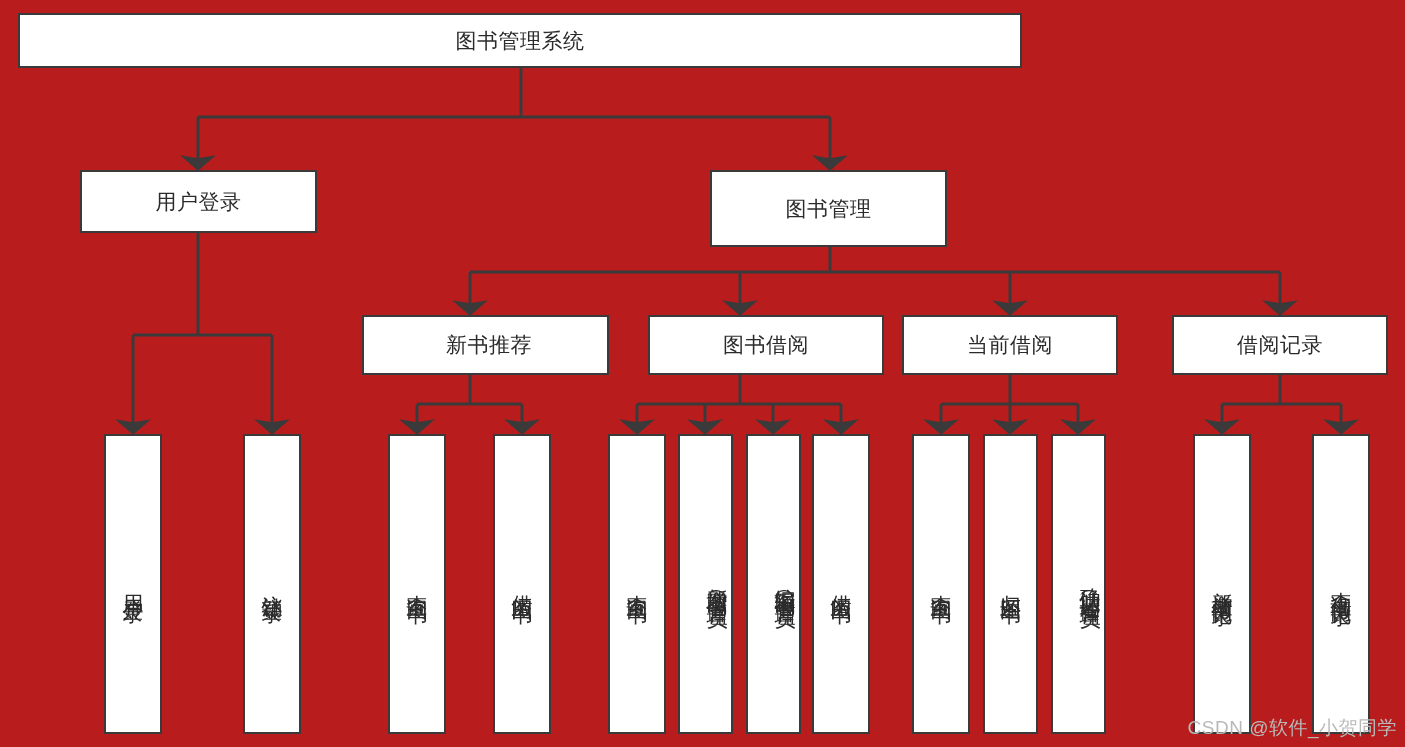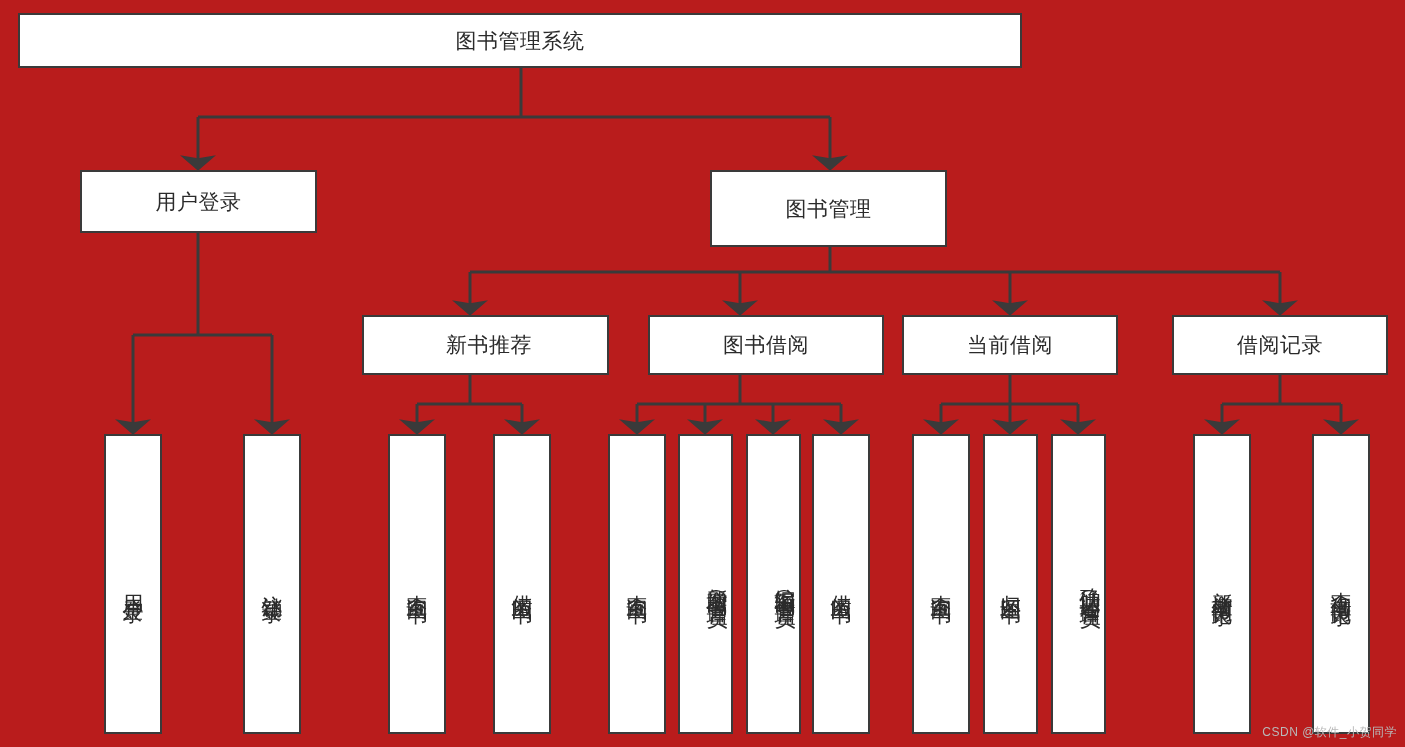--- a/index.html
+++ b/index.html
@@ -56,21 +56,21 @@
     align-items: center;
     justify-content: center;
   }
   .node .label {
     display: block;
   }
   #watermark {
     position: absolute;
     right: 8px;
     bottom: 6px;
-    font-size: 12px;
+    font-size: 19px;
     color: #b9b9b9;
     letter-spacing: 0.5px;
     white-space: nowrap;
   }
 </style>
 </head>
 <body>
 
 <div id="diagram-root">
 

